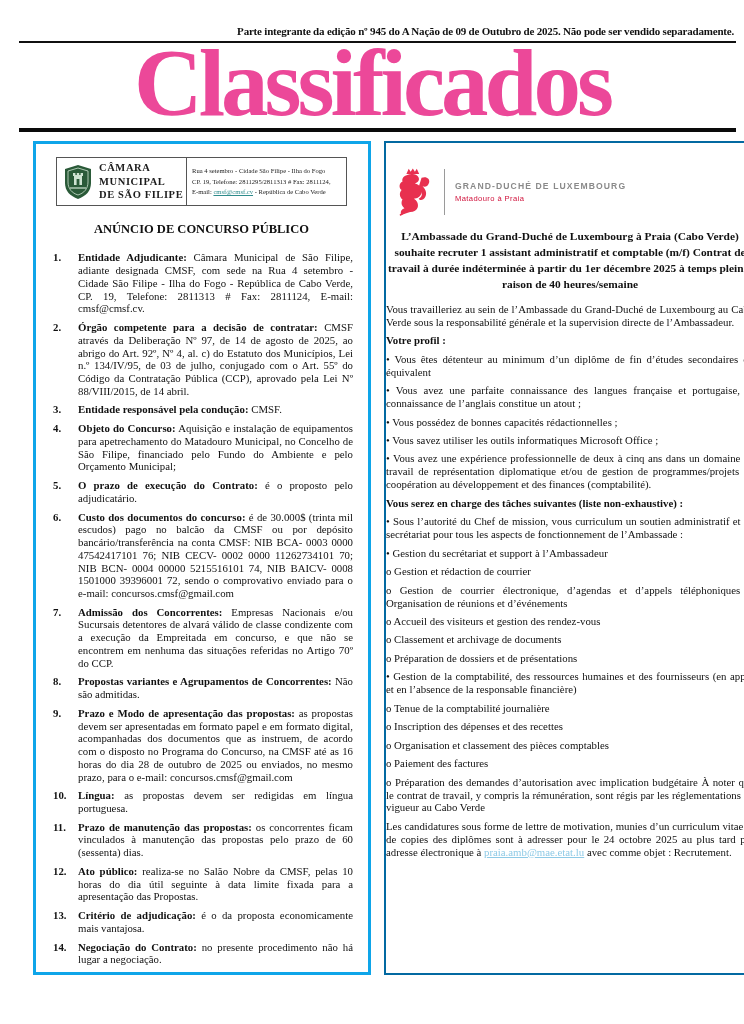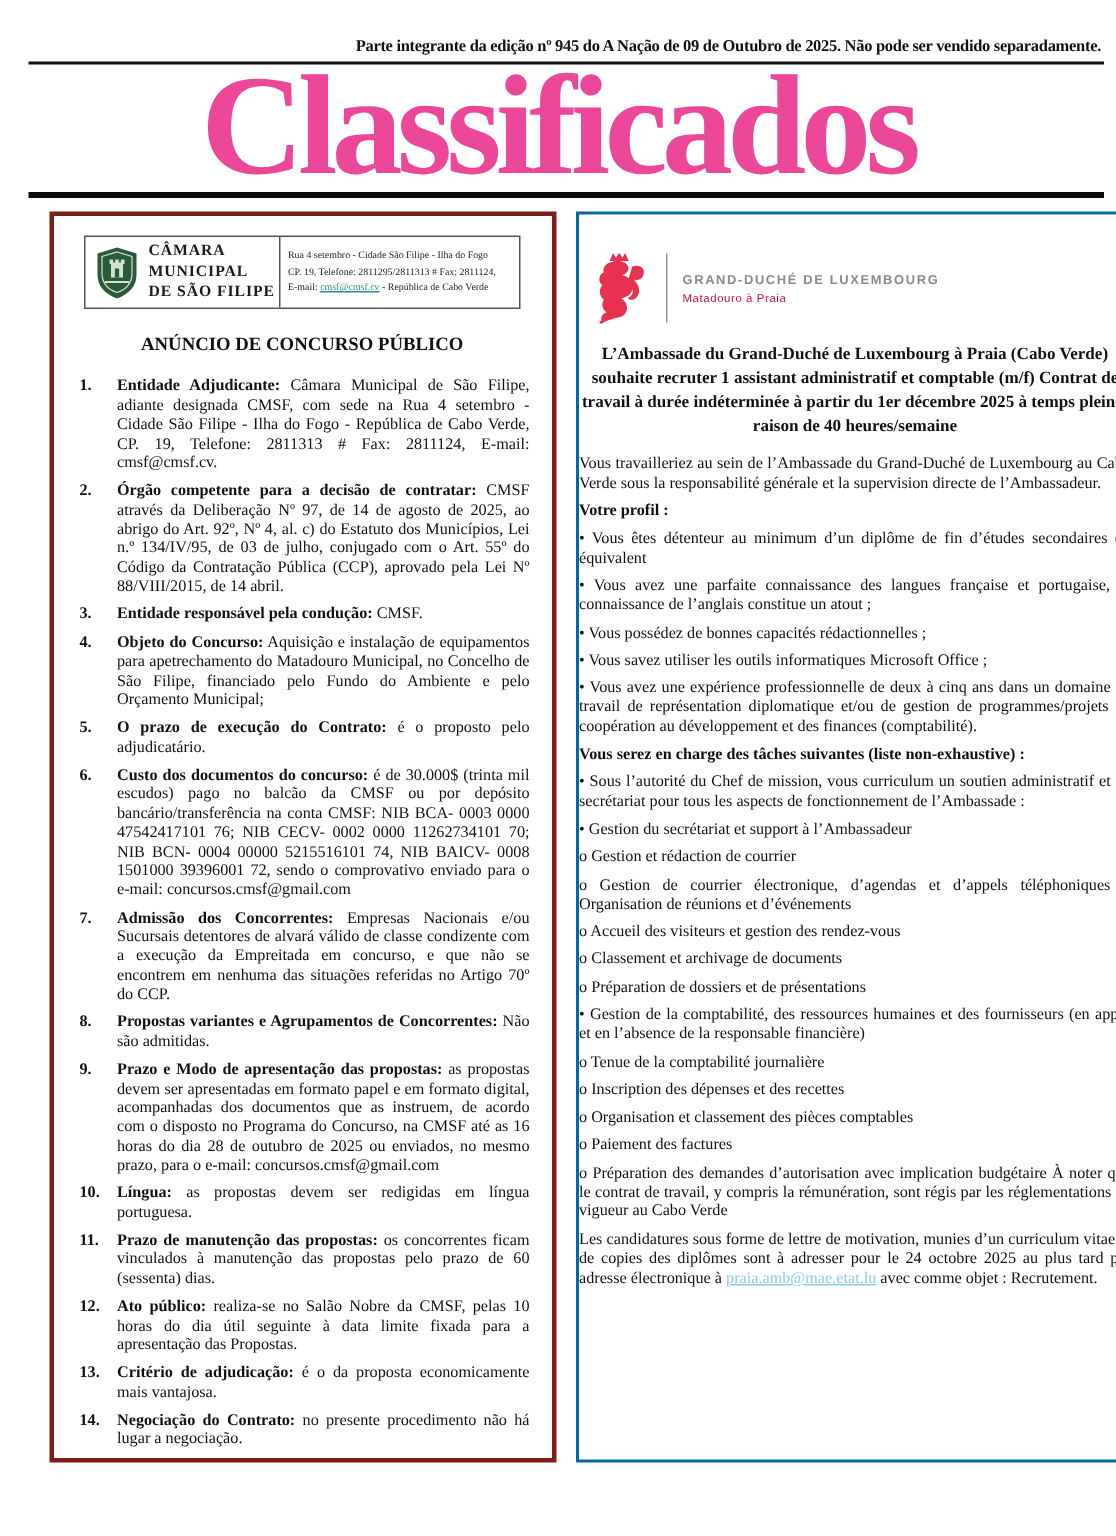--- a/index.html
+++ b/index.html
@@ -9,21 +9,21 @@
   
   .edition-note{position:absolute;top:25px;right:10px;font-size:11px;font-weight:bold;
                 letter-spacing:-0.2px;color:#111;}
   .rule-thin{position:absolute;top:41px;left:19px;right:8px;height:2px;background:#101010;}
   .masthead{position:absolute;top:36px;left:0;right:0;text-align:center;
             font-size:95px;font-weight:bold;letter-spacing:-4px;line-height:1.0;color:#ec4899;}
   .rule-thick{position:absolute;top:128px;left:19px;right:8px;height:4px;background:#0a0a0a;}
 
   
   .box{position:absolute;top:141px;box-sizing:border-box;background:#fff;overflow:hidden;}
-  .box-left{left:33px;width:338px;height:834px;border:3px solid #7f1d1d;padding:10px 15px 8px 14px;}
+  .box-left{left:33px;width:338px;height:834px;border:3px solid #0ea5e9;padding:10px 15px 8px 14px;}
   .box-right{left:384px;width:386px;height:834px;border:2px solid #0369a1;padding:8px 14px 8px 0;}
 
   
   .letterhead{display:flex;align-items:stretch;border:1px solid #555;margin:3px 6px 12px 6px;height:47px;}
   .lh-logo{width:42px;display:flex;align-items:center;justify-content:center;}
   .lh-name{flex:1;display:flex;flex-direction:column;justify-content:center;
            font-size:10.5px;font-weight:bold;letter-spacing:0.6px;color:#1c1c1c;line-height:1.3;}
   .lh-addr{width:150px;border-left:1px solid #555;padding:4px 4px 3px 5px;
            font-size:6.6px;line-height:1.65;color:#222;display:flex;flex-direction:column;justify-content:center;}
   .link-teal{color:#2e8b8b;text-decoration:underline;cursor:pointer;}

